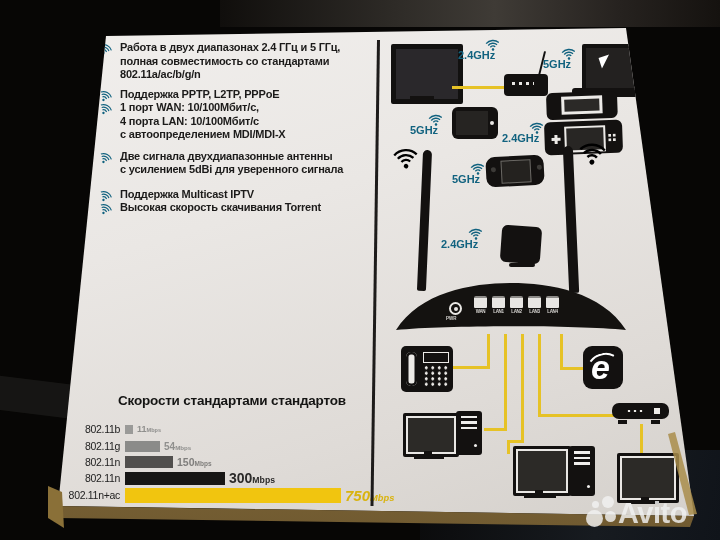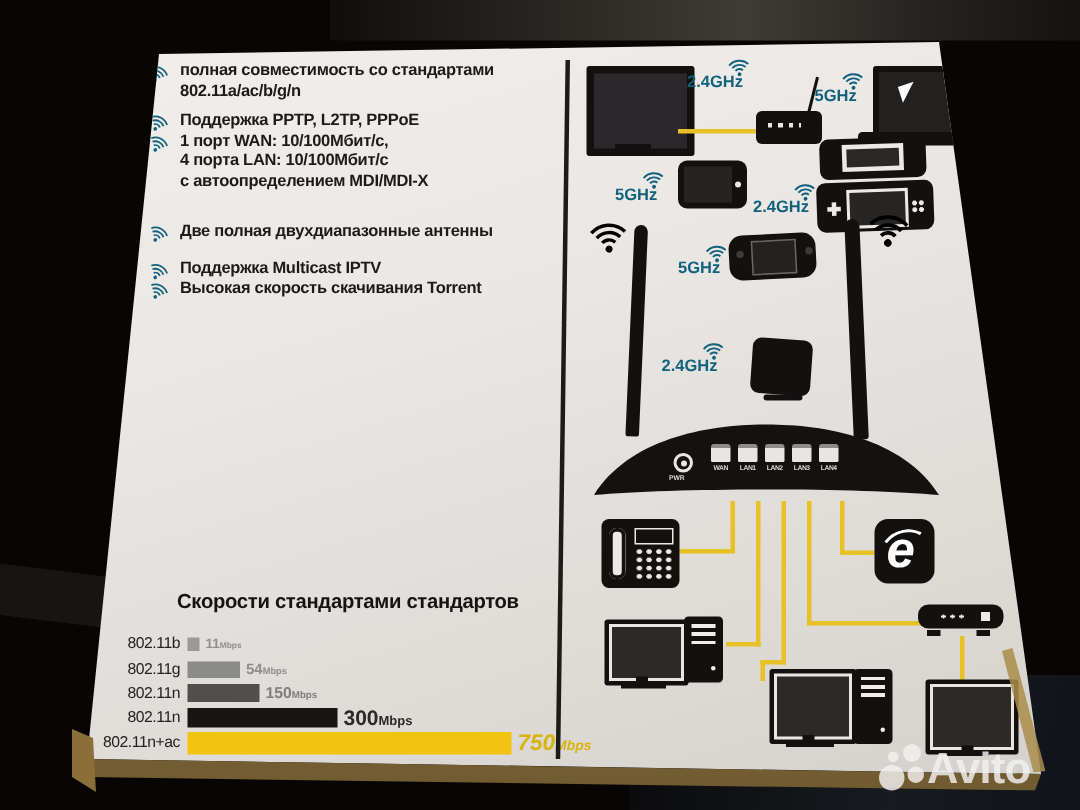--- a/index.html
+++ b/index.html
@@ -21,21 +21,21 @@
   .gold-left{position:absolute;inset:0;background:#8a7038;
     clip-path:polygon(48px 486px,62px 492px,64px 528px,48px 518px);}
   .gold-right{position:absolute;inset:0;background:#a98d4b;opacity:.85;
     clip-path:polygon(668px 434px,675px 432px,697px 514px,689px 515px);}
   
   .features{position:absolute;left:100px;top:41px;width:276px;}
   .feature{display:flex;}
   .f-icon{flex:none;width:12px;height:12px;margin:1px 8px 0 0;color:#11627f;transform:rotate(-18deg);}
   .f-text{font-weight:bold;font-size:11px;line-height:13.5px;letter-spacing:-0.2px;color:#1c1b1a;}
   .f-line{white-space:nowrap;}
-  .mb1{margin-bottom:6px}.mb2{margin-bottom:0}.mb3{margin-bottom:20px}.mb4{margin-bottom:11px}.mb5{margin-bottom:18px}
+  .mb1{margin-bottom:6px}.mb2{margin-bottom:0}.mb3{margin-bottom:8px}.mb4{margin-bottom:11px}.mb5{margin-bottom:18px}
   
   .chart-title{position:absolute;left:118px;top:393px;font-weight:bold;font-size:13.5px;
     letter-spacing:-0.2px;color:#141413;white-space:nowrap;}
   .crow{position:absolute;display:flex;align-items:center;height:16px;}
   .c-label{width:120px;text-align:right;padding-right:5px;font-size:10.5px;letter-spacing:-0.3px;color:#222;}
   .c-bar{height:10px;}
   .crow.r1{top:421px}.crow.r2{top:438px}.crow.r3{top:454px}.crow.r4{top:470px}.crow.r5{top:487px}
   .crow.r1 .c-bar{height:9px}.crow.r2 .c-bar{height:11px}.crow.r3 .c-bar{height:12px}
   .crow.r4 .c-bar{height:13px}.crow.r5 .c-bar{height:15px}
   .c-val{margin-left:4px;font-weight:bold;white-space:nowrap;}
@@ -171,20 +171,21 @@
   <div class="bottom-shade"></div>
 
   <div class="box">
 
     <div class="features">
       <div class="feature mb1">
         <svg class="f-icon">
             <use href="#wifi"></use>
           </svg>
         <div class="f-text">
+          <div class="f-line">Работа в двух диапазонах 2.4 ГГц и 5 ГГц,</div>
           <div class="f-line">полная совместимость со стандартами</div>
           <div class="f-line">802.11a/ac/b/g/n</div>
         </div>
       </div>
       <div class="feature mb2">
         <svg class="f-icon">
             <use href="#wifi"></use>
           </svg>
         <div class="f-text">
           <div class="f-line">Поддержка PPTP, L2TP, PPPoE</div>
@@ -198,21 +199,22 @@
           <div class="f-line">1 порт WAN: 10/100Мбит/с,</div>
           <div class="f-line">4 порта LAN: 10/100Мбит/с</div>
           <div class="f-line">с автоопределением MDI/MDI-X</div>
         </div>
       </div>
       <div class="feature mb4">
         <svg class="f-icon">
             <use href="#wifi"></use>
           </svg>
         <div class="f-text">
-          <div class="f-line">Две полная двухдиапазонные антенны</div>
+          <div class="f-line">Две сигнала двухдиапазонные антенны</div>
+          <div class="f-line">с усилением 5dBi для уверенного сигнала</div>
         </div>
       </div>
       <div class="feature">
         <svg class="f-icon">
             <use href="#wifi"></use>
           </svg>
         <div class="f-text">
           <div class="f-line">Поддержка Multicast IPTV</div>
         </div>
       </div>

